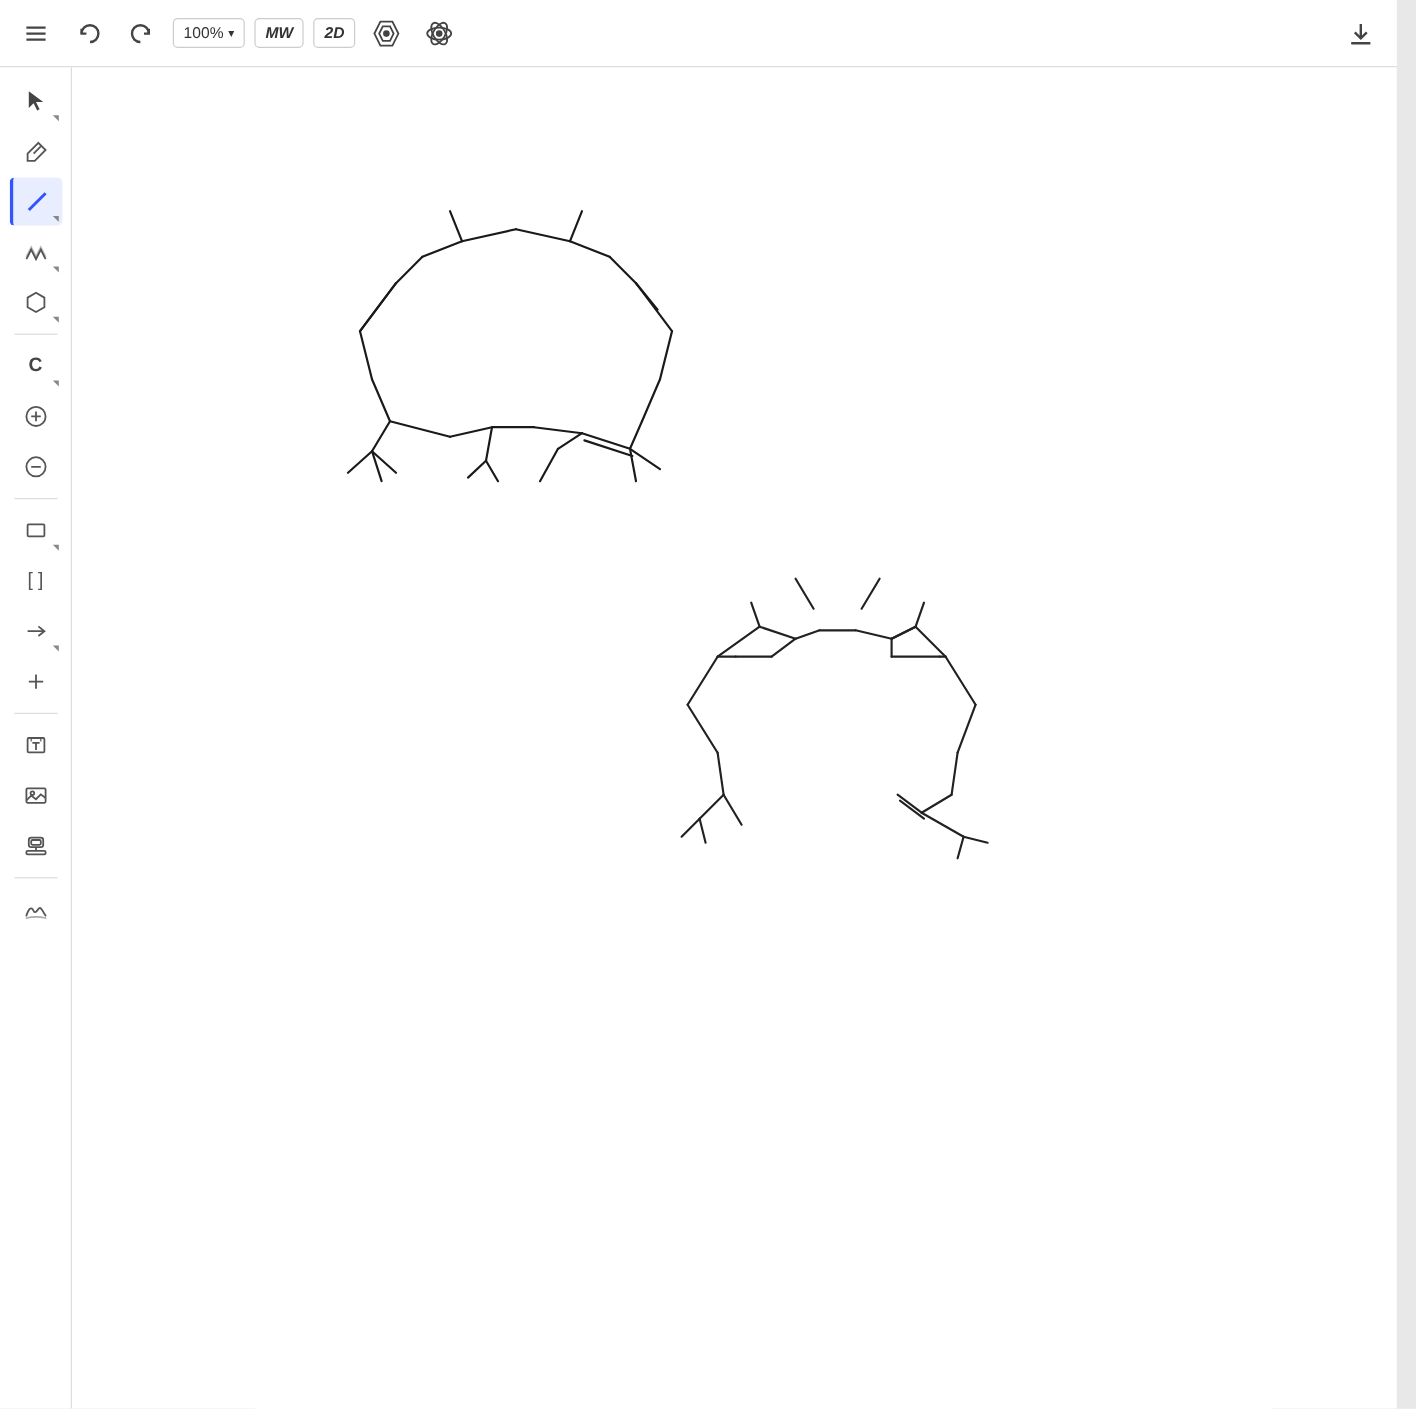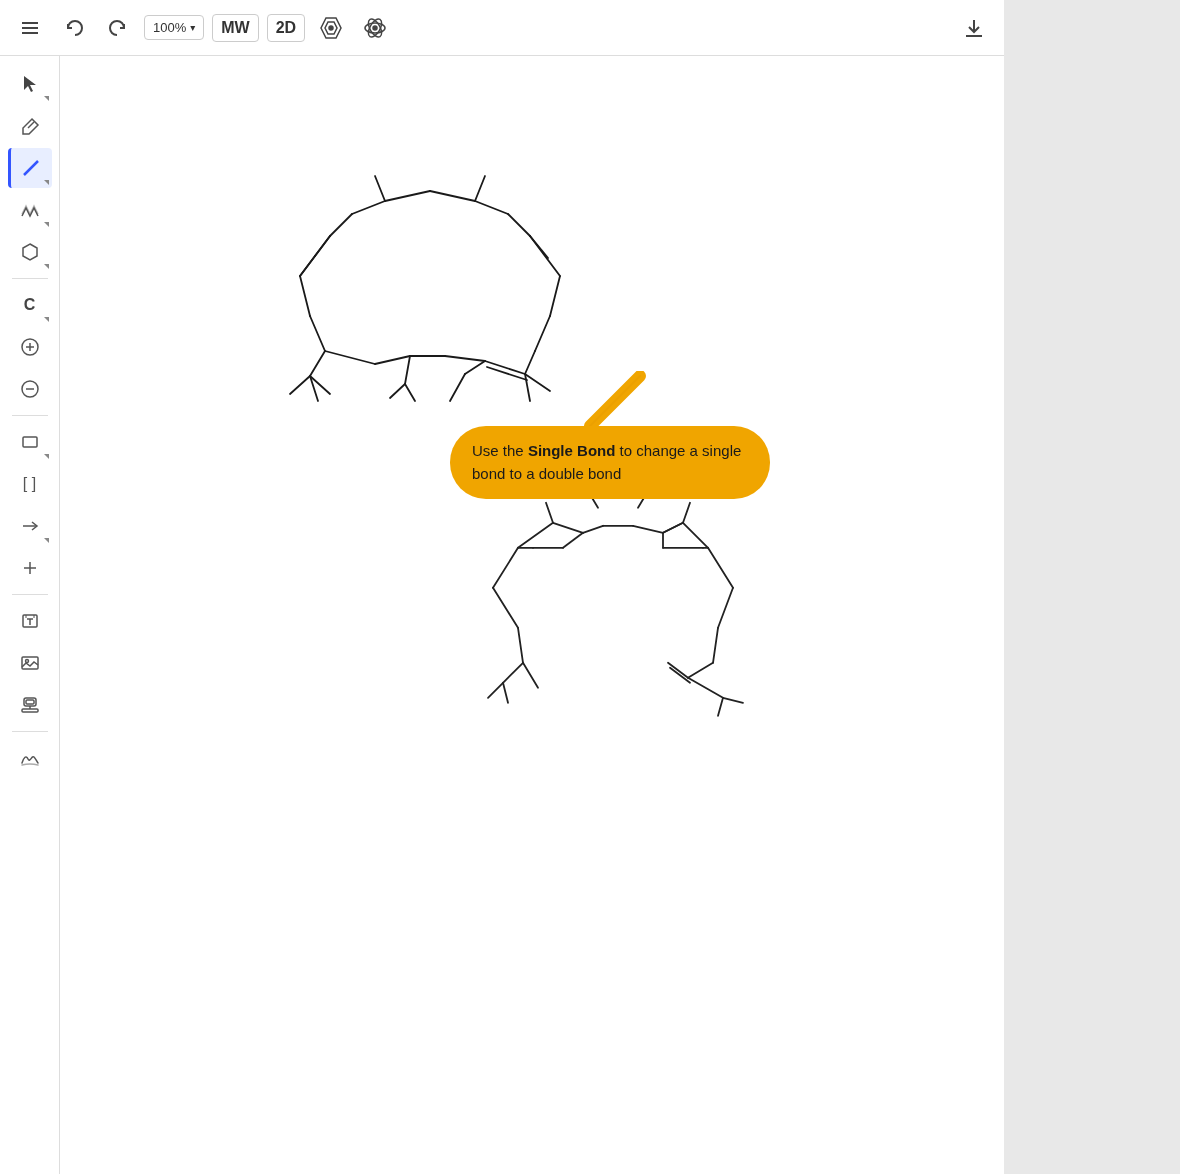--- a/index.html
+++ b/index.html
@@ -1,19 +1,19 @@
 <!DOCTYPE html>
 <html><head>
   <meta charset="utf-8">
   <style>
     * { box-sizing: border-box; margin: 0; padding: 0; }
     body { font-family: Arial, sans-serif; background: #e8e8e8; width: 1180px; height: 1174px; overflow: hidden; }
 
     .app-container {
-      width: 1004px;
+      width: 1164px;
       height: 1174px;
       display: flex;
       flex-direction: column;
       background: #f0f0f0;
     }
 
     
     .toolbar {
       display: flex;
       align-items: center;
@@ -51,23 +51,24 @@
       font-size: 13px;
       color: #333;
     }
 
     .toolbar-label-btn {
       border: 1px solid #ccc;
       border-radius: 4px;
       padding: 4px 8px;
       background: white;
       cursor: pointer;
-      font-size: 16px;
+      font-size: 13px;
       font-weight: 600;
       color: #333;
+      font-style: italic;
     }
 
     .name-input {
       flex: 1;
       max-width: 400px;
       height: 34px;
       border: 1px solid #ccc;
       border-radius: 20px;
       padding: 0 16px;
       font-size: 13px;
@@ -479,28 +480,16 @@
           <line x1="145" y1="218" x2="180" y2="210"></line>
           <line x1="180" y1="210" x2="215" y2="210"></line>
           <line x1="215" y1="210" x2="255" y2="215"></line>
 
           <line x1="180" y1="210" x2="175" y2="238"></line>
           <line x1="175" y1="238" x2="160" y2="252"></line>
           <line x1="175" y1="238" x2="185" y2="255"></line>
         </svg>
       </div>
 
-      <div class="tooltip-container">
-
-        <svg width="140" height="60" viewBox="0 0 140 60" style="position:absolute; top:-55px; left:80px;">
-          <path d="M 60 55 L 110 5" stroke="#f0a500" stroke-width="12" stroke-linecap="round" fill="none"></path>
-          <path d="M 60 55 L 110 5" stroke="#e09500" stroke-width="2" stroke-linecap="round" fill="none" opacity="0.3"></path>
-        </svg>
-        <div class="tooltip-bubble">
-          <span class="tooltip-text">
-            Use the <strong>Single Bond</strong><span> to change a single bond to a double bond</span>
-          </span>
-        </div>
-      </div>
 
     </div>
   </div>
 </div>
 
 </body></html>

